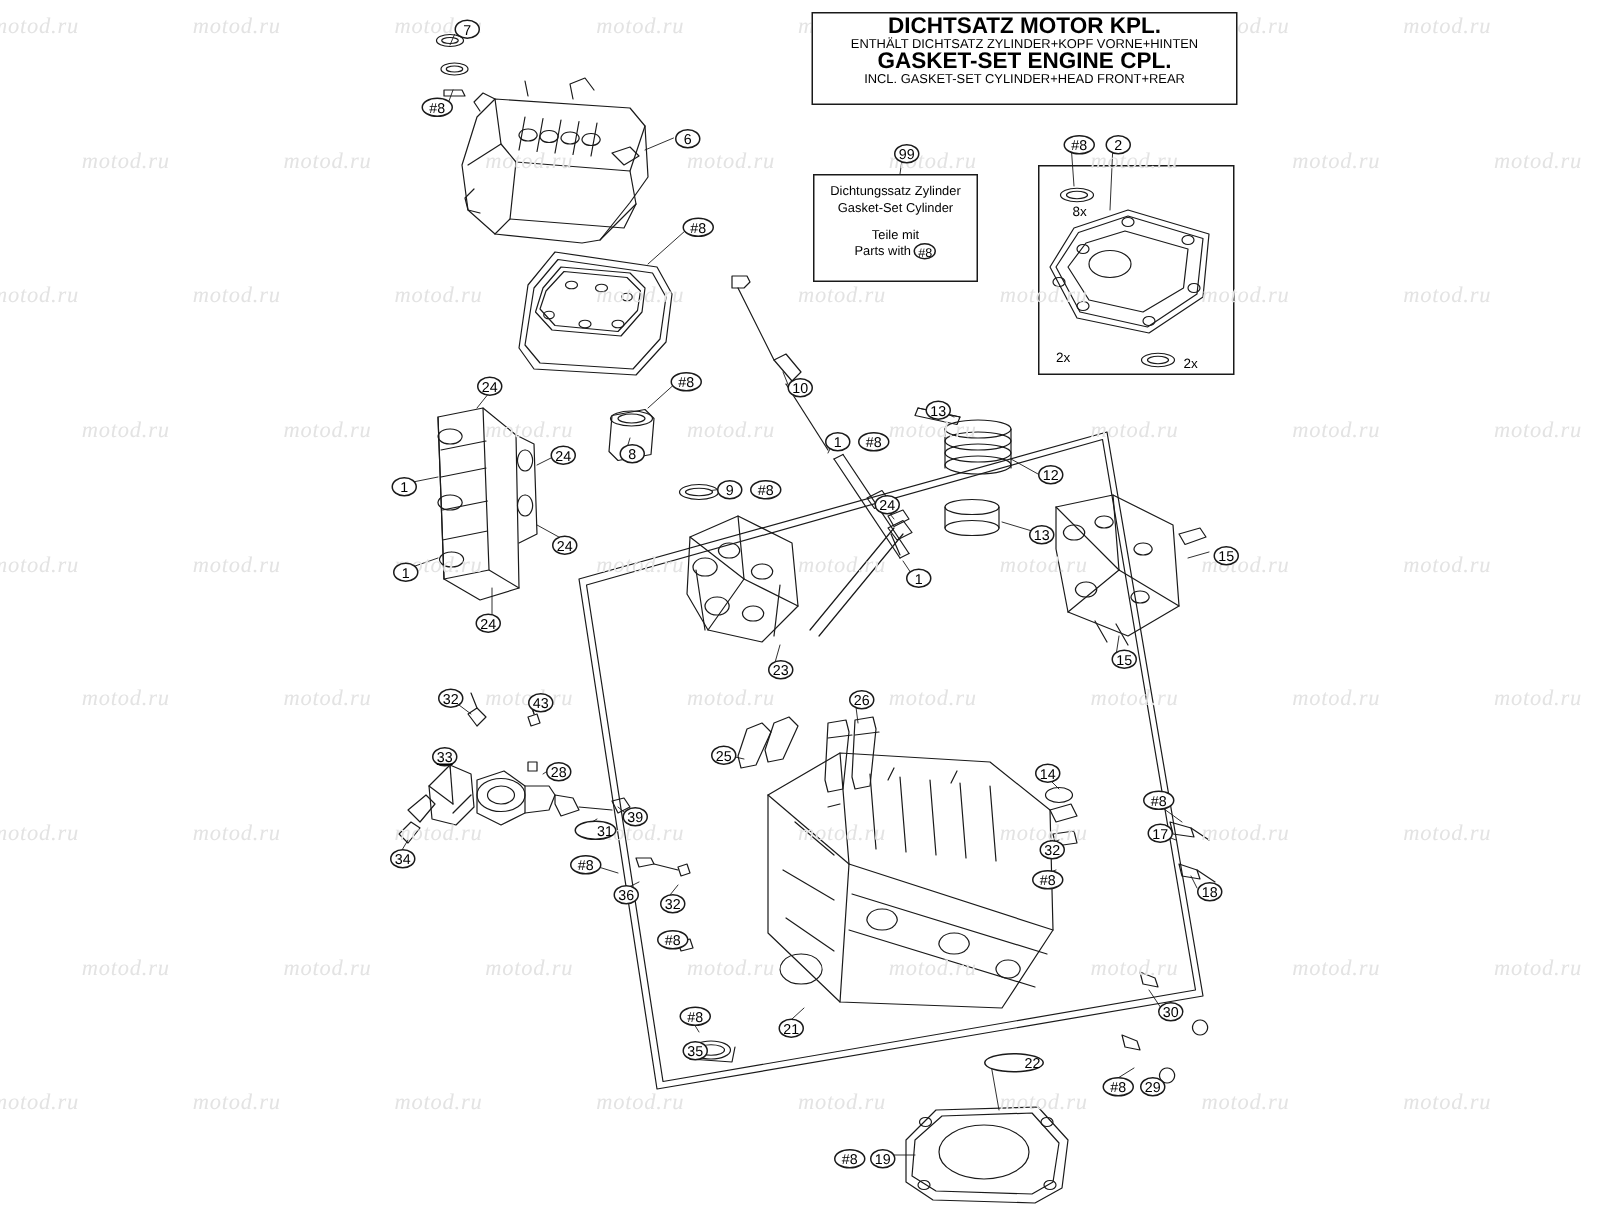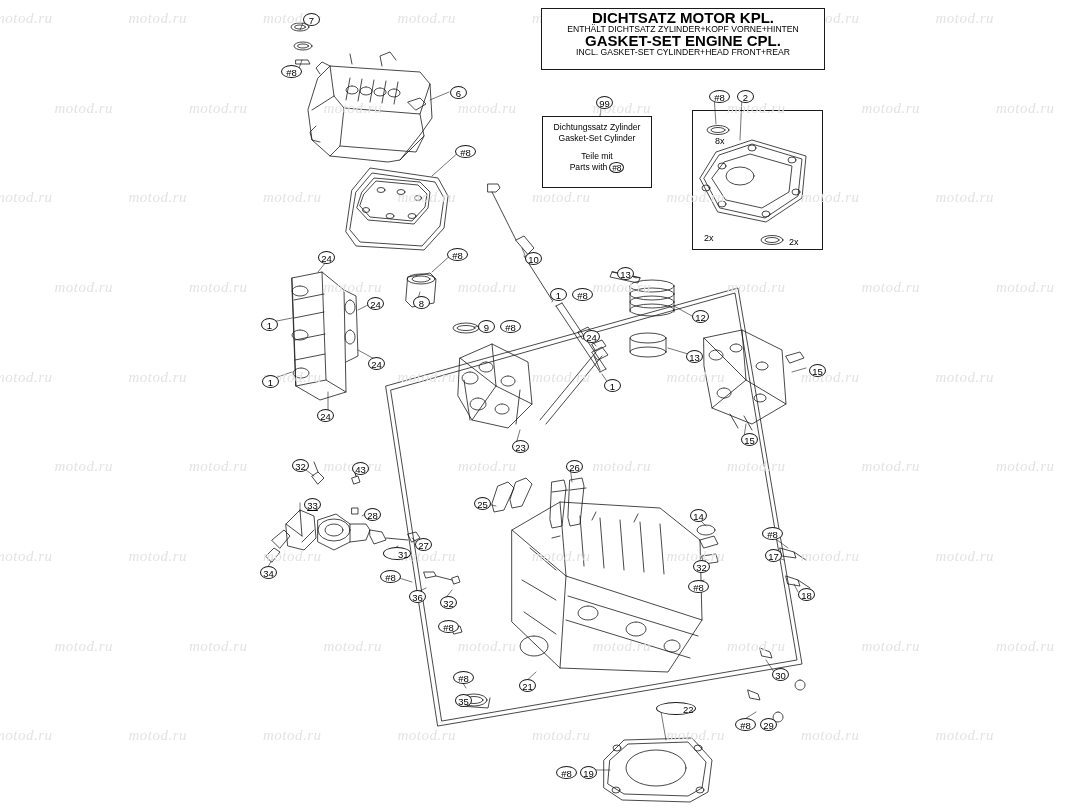--- a/index.html
+++ b/index.html
@@ -556,27 +556,27 @@
       <div class="callout" style="left: 368px; top: 357px;">24</div>
       <div class="callout" style="left: 262px; top: 375px;">1</div>
       <div class="callout" style="left: 604px; top: 379px;">1</div>
       <div class="callout" style="left: 809px; top: 364px;">15</div>
       <div class="callout" style="left: 317px; top: 409px;">24</div>
       <div class="callout" style="left: 741px; top: 433px;">15</div>
       <div class="callout" style="left: 512px; top: 440px;">23</div>
       <div class="callout" style="left: 292px; top: 459px;">32</div>
       <div class="callout" style="left: 352px; top: 462px;">43</div>
       <div class="callout" style="left: 566px; top: 460px;">26</div>
-      <div class="callout" style="left: 304px; top: 498px; text-decoration: underline;">33</div>
+      <div class="callout" style="left: 288px; top: 498px; text-decoration: underline;">33</div>
       <div class="callout" style="left: 474px; top: 497px;">25</div>
       <div class="callout" style="left: 364px; top: 508px;">28</div>
       <div class="callout" style="left: 690px; top: 509px;">14</div>
       <div class="callout wide" style="left: 762px; top: 527px;">#8</div>
       <div class="callout" style="left: 383px; top: 547px; padding-left: 14px;">31</div>
-      <div class="callout" style="left: 415px; top: 538px;">27</div>
+      <div class="callout" style="left: 415px; top: 538px;">39</div>
       <div class="callout" style="left: 693px; top: 560px;">32</div>
       <div class="callout" style="left: 765px; top: 549px;">17</div>
       <div class="callout" style="left: 260px; top: 566px;">34</div>
       <div class="callout wide" style="left: 380px; top: 570px;">#8</div>
       <div class="callout wide" style="left: 688px; top: 580px;">#8</div>
       <div class="callout" style="left: 798px; top: 588px;">18</div>
       <div class="callout" style="left: 409px; top: 590px;">36</div>
       <div class="callout" style="left: 440px; top: 596px;">32</div>
       <div class="callout wide" style="left: 438px; top: 620px;">#8</div>
       <div class="callout" style="left: 772px; top: 668px;">30</div>

